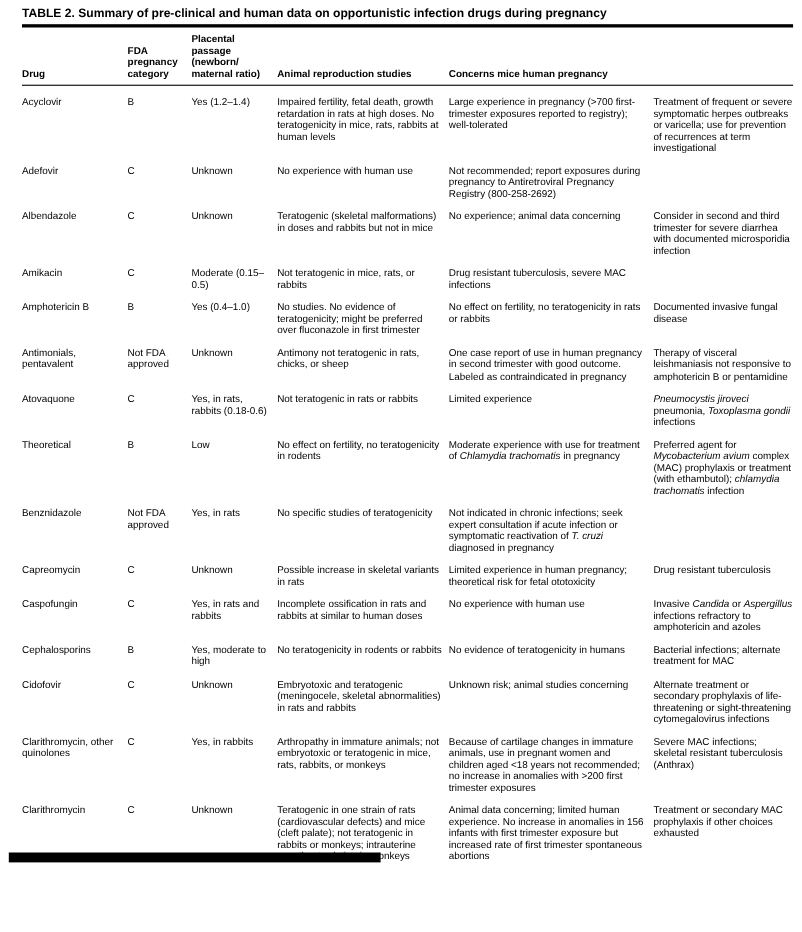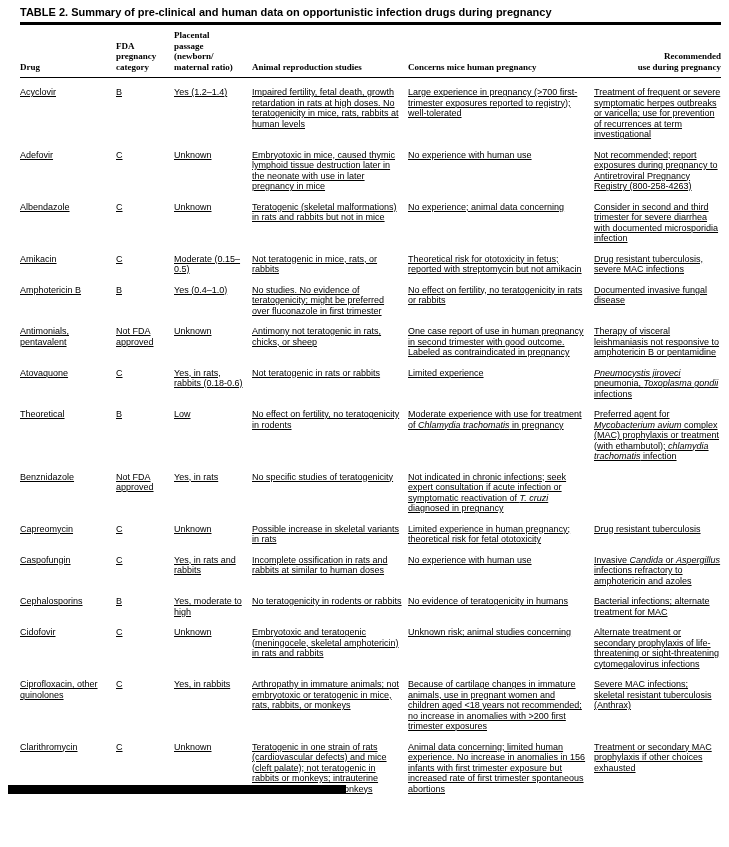--- a/index.html
+++ b/index.html
@@ -18,23 +18,23 @@
     display:grid;
     grid-template-columns:90px 52px 72px 150px 180px 1fr;
     column-gap:6px;
   }
   .thead{
     align-items:end;
     padding:5px 0 5px 0;
     border-bottom:1px solid #000;
     font-size:9px;line-height:10.5px;font-weight:bold;
   }
-  .hcell{white-space:pre-line;font-family:Liberation Serif, serif;}
+  .hcell{white-space:pre-line;}
   .h-right{text-align:right;}
-  .tbody{padding-top:9px;text-decoration:underline;}
+  .tbody{padding-top:9px;}
   .trow{
     font-size:9px;line-height:10.5px;
     margin-bottom:10px;
   }
   .cell{overflow-wrap:break-word;}
   .cell i{font-style:italic;text-align:right;}
   .bottom-bar{
     position:absolute;left:8px;bottom:0;
     width:338px;height:9px;background:#000;
   }
@@ -50,55 +50,51 @@
     <div class="hcell">Drug</div>
     <div class="hcell">FDA
 pregnancy
 category</div>
     <div class="hcell">Placental
 passage
 (newborn/
 maternal ratio)</div>
     <div class="hcell">Animal reproduction studies</div>
     <div class="hcell">Concerns mice human pregnancy</div>
-    <div class="hcell h-right">Recommended
-use during pregnancy</div>
   </div>
 
   <div class="tbody">
       <div class="trow grid-cols">
         <div class="cell cell-drug">Acyclovir</div>
         <div class="cell cell-category">B</div>
         <div class="cell cell-placental">Yes (1.2–1.4)</div>
         <div class="cell cell-animal">Impaired fertility, fetal death, growth retardation in rats at high doses. No teratogenicity in mice, rats, rabbits at human levels</div>
         <div class="cell cell-concerns">Large experience in pregnancy (&gt;700 first-trimester exposures reported to registry); well-tolerated</div>
         <div class="cell cell-recommended">Treatment of frequent or severe symptomatic herpes outbreaks or varicella; use for prevention of recurrences at term investigational</div>
       </div>
       <div class="trow grid-cols">
         <div class="cell cell-drug">Adefovir</div>
         <div class="cell cell-category">C</div>
         <div class="cell cell-placental">Unknown</div>
-        <div class="cell cell-animal">Embryotoxic in mice, caused thymic lymphoid tissue destruction later in the neonate with use in later pregnancy in mice</div>
         <div class="cell cell-concerns">No experience with human use</div>
-        <div class="cell cell-recommended">Not recommended; report exposures during pregnancy to Antiretroviral Pregnancy Registry (800-258-4263)</div>
+        <div class="cell cell-recommended">Not recommended; report exposures during pregnancy to Antiretroviral Pregnancy Registry (800-258-2692)</div>
       </div>
       <div class="trow grid-cols">
         <div class="cell cell-drug">Albendazole</div>
         <div class="cell cell-category">C</div>
         <div class="cell cell-placental">Unknown</div>
-        <div class="cell cell-animal">Teratogenic (skeletal malformations) in rats and rabbits but not in mice</div>
+        <div class="cell cell-animal">Teratogenic (skeletal malformations) in doses and rabbits but not in mice</div>
         <div class="cell cell-concerns">No experience; animal data concerning</div>
         <div class="cell cell-recommended">Consider in second and third trimester for severe diarrhea with documented microsporidia infection</div>
       </div>
       <div class="trow grid-cols">
         <div class="cell cell-drug">Amikacin</div>
         <div class="cell cell-category">C</div>
         <div class="cell cell-placental">Moderate (0.15–0.5)</div>
         <div class="cell cell-animal">Not teratogenic in mice, rats, or rabbits</div>
-        <div class="cell cell-concerns">Theoretical risk for ototoxicity in fetus; reported with streptomycin but not amikacin</div>
         <div class="cell cell-recommended">Drug resistant tuberculosis, severe MAC infections</div>
       </div>
       <div class="trow grid-cols">
         <div class="cell cell-drug">Amphotericin B</div>
         <div class="cell cell-category">B</div>
         <div class="cell cell-placental">Yes (0.4–1.0)</div>
         <div class="cell cell-concerns">No studies. No evidence of teratogenicity; might be preferred over fluconazole in first trimester</div>
         <div class="cell cell-animal">No effect on fertility, no teratogenicity in rats or rabbits</div>
         <div class="cell cell-recommended">Documented invasive fungal disease</div>
       </div>
@@ -154,26 +150,26 @@
         <div class="cell cell-category">B</div>
         <div class="cell cell-placental">Yes, moderate to high</div>
         <div class="cell cell-animal">No teratogenicity in rodents or rabbits</div>
         <div class="cell cell-concerns">No evidence of teratogenicity in humans</div>
         <div class="cell cell-recommended">Bacterial infections; alternate treatment for MAC</div>
       </div>
       <div class="trow grid-cols">
         <div class="cell cell-drug">Cidofovir</div>
         <div class="cell cell-category">C</div>
         <div class="cell cell-placental">Unknown</div>
-        <div class="cell cell-animal">Embryotoxic and teratogenic (meningocele, skeletal amphotericin) in rats and rabbits</div>
+        <div class="cell cell-animal">Embryotoxic and teratogenic (meningocele, skeletal abnormalities) in rats and rabbits</div>
         <div class="cell cell-concerns">Unknown risk; animal studies concerning</div>
         <div class="cell cell-recommended">Alternate treatment or secondary prophylaxis of life-threatening or sight-threatening cytomegalovirus infections</div>
       </div>
       <div class="trow grid-cols">
-        <div class="cell cell-drug">Ciprofloxacin, other quinolones</div>
+        <div class="cell cell-drug">Clarithromycin, other quinolones</div>
         <div class="cell cell-category">C</div>
         <div class="cell cell-placental">Yes, in rabbits</div>
         <div class="cell cell-animal">Arthropathy in immature animals; not embryotoxic or teratogenic in mice, rats, rabbits, or monkeys</div>
         <div class="cell cell-concerns">Because of cartilage changes in immature animals, use in pregnant women and children aged &lt;18 years not recommended; no increase in anomalies with &gt;200 first trimester exposures</div>
         <div class="cell cell-recommended">Severe MAC infections; skeletal resistant tuberculosis (Anthrax)</div>
       </div>
       <div class="trow grid-cols">
         <div class="cell cell-drug">Clarithromycin</div>
         <div class="cell cell-category">C</div>
         <div class="cell cell-placental">Unknown</div>

